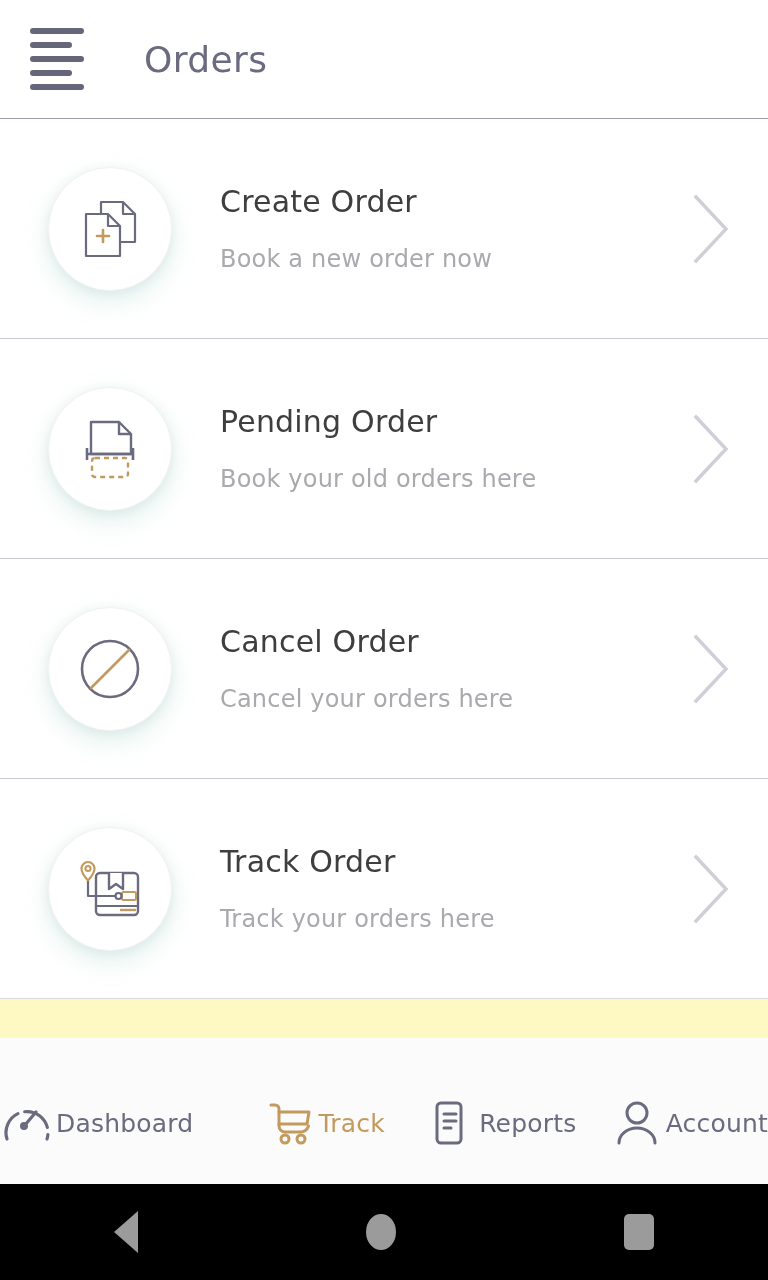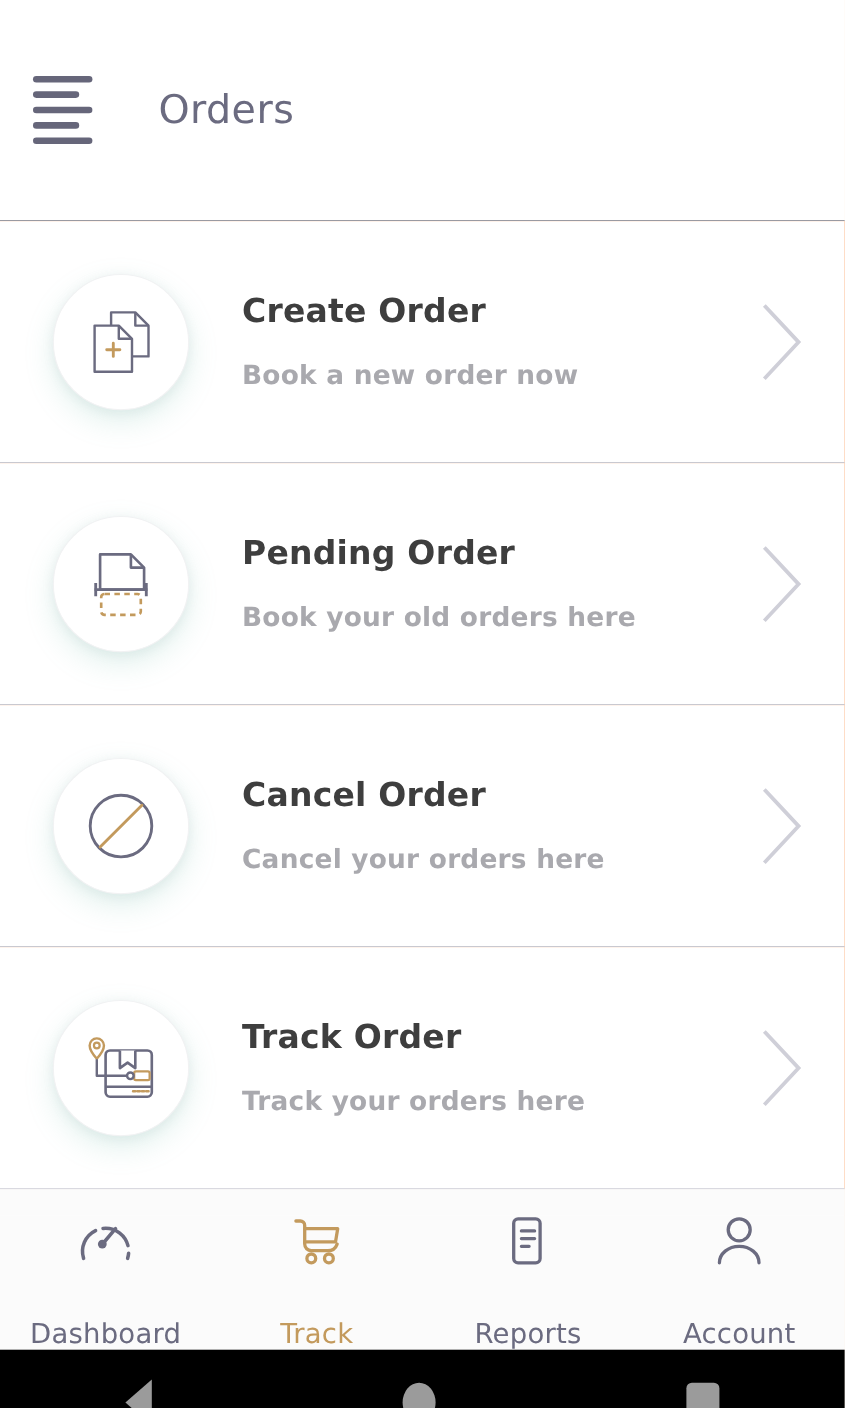--- a/index.html
+++ b/index.html
@@ -6,21 +6,21 @@
   html, body {
     width:768px; height:1280px;
     background:#ffffff;
     font-family:"DejaVu Sans", sans-serif;
     overflow:hidden;
   }
   .screen { width:768px; height:1280px; display:flex; flex-direction:column; background:#fff; }
 
   
   .appbar {
-    height:201px;
+    height:119px;
     display:flex; align-items:center;
     padding-left:30px;
     background:#ffffff;
     border-bottom:1px solid #9a9aa2;
     flex:0 0 auto;
   }
   .hamburger {
     width:56px; height:62px;
     display:flex; flex-direction:column; justify-content:space-between;
     align-items:flex-start;
@@ -33,21 +33,21 @@
   .hamburger span:nth-child(4){ width:42px; }
   .hamburger span:nth-child(5){ width:54px; }
   .appbar-title {
     margin-left:58px;
     font-size:36px;
     color:#6b6b80;
     letter-spacing:.4px;
   }
 
   
-  .list { flex:1 1 auto; display:flex; flex-direction:column; background:#f97316;font-weight:bold; }
+  .list { flex:1 1 auto; display:flex; flex-direction:column; background:#fef9c3; }
   .row {
     position:relative;
     height:220px;
     display:flex; align-items:center;
     border-bottom:1px solid #c9c9d0;
     background:#fff;
     cursor:pointer;
   }
   .row:last-child { border-bottom:1px solid #d9d9e0; }
 
@@ -73,22 +73,22 @@
   
   .bottom-spacer { height:24px; background:#fbfbfb; flex:0 0 auto; }
   .bottomnav {
     flex:0 0 auto;
     height:122px;
     display:flex;
     background:#fbfbfb;
   }
   .navitem {
     flex:1 1 0;
-    display:flex; flex-direction:column; align-items:center; justify-content:space-between;
-    gap:16px;
+    display:flex; flex-direction:row; align-items:center; justify-content:flex-end;
+    gap:2px;
     cursor:pointer;
   }
   .navitem svg { display:block; }
   .navlabel { font-size:25px; color:#6b6b80; letter-spacing:.2px; }
   .navitem.active .navlabel { color:#c39a5d; }
 
   
   .sysbar {
     flex:0 0 auto;
     height:96px; background:#000;

